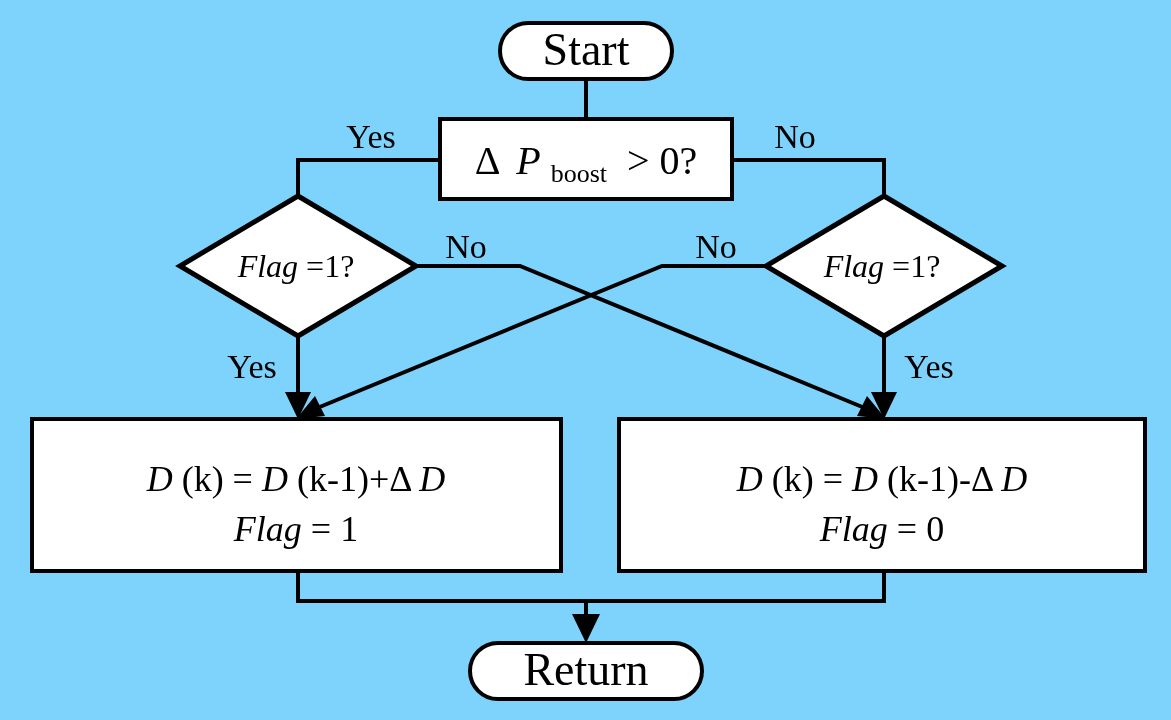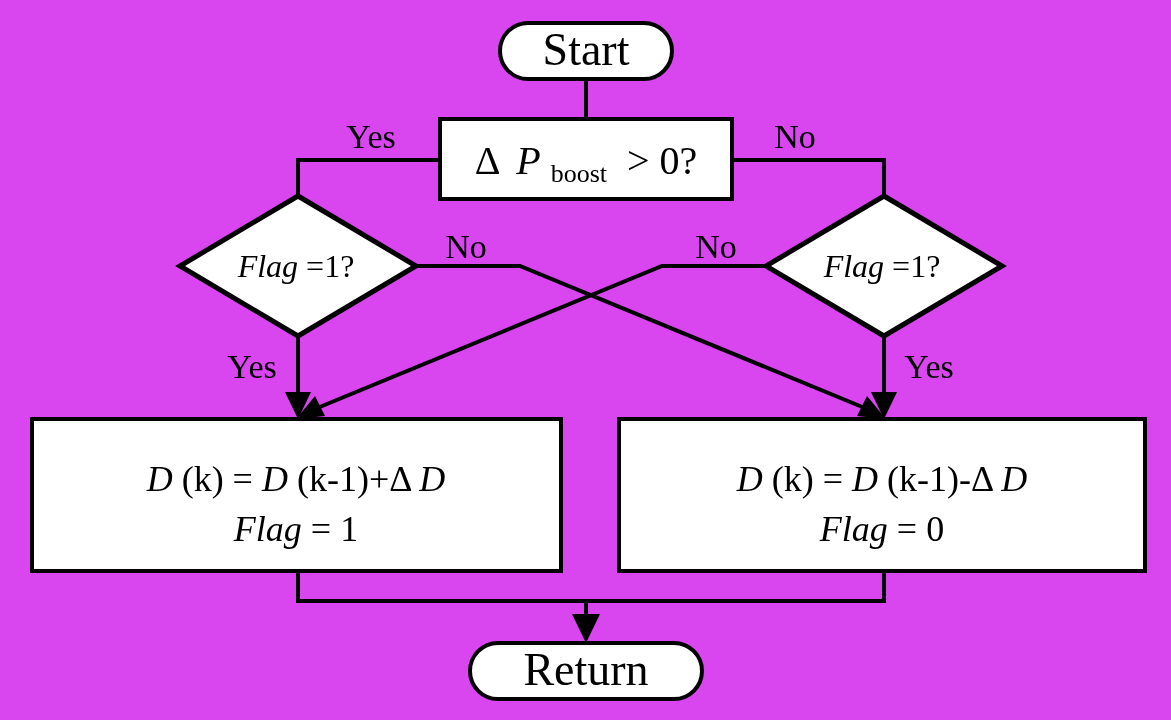--- a/index.html
+++ b/index.html
@@ -4,21 +4,21 @@
 <style>
   html, body {
     margin: 0;
     padding: 0;
     background: #ffffff;
   }
   #canvas {
     position: relative;
     width: 1171px;
     height: 720px;
-    background: #d946ef;
+    background: #7dd3fc;
     overflow: hidden;
     font-family: "Liberation Serif", "DejaVu Serif", serif;
   }
   svg.flow {
     position: absolute;
     top: 0;
     left: 0;
     width: 1171px;
     height: 720px;
     display: block;

